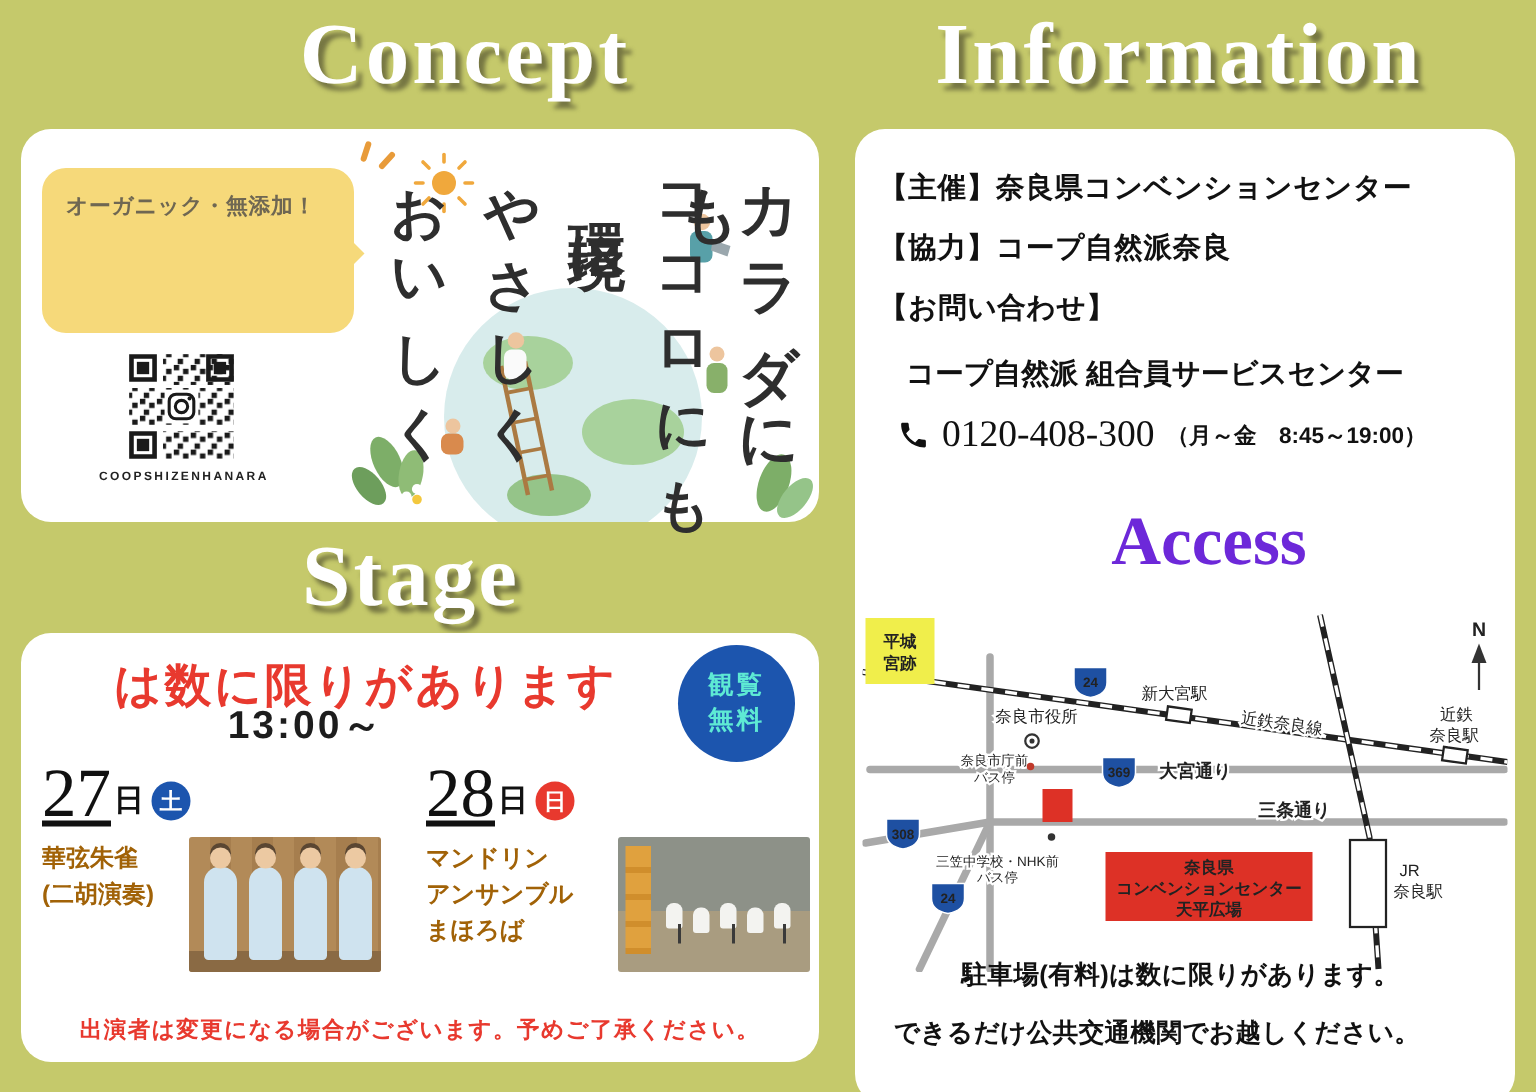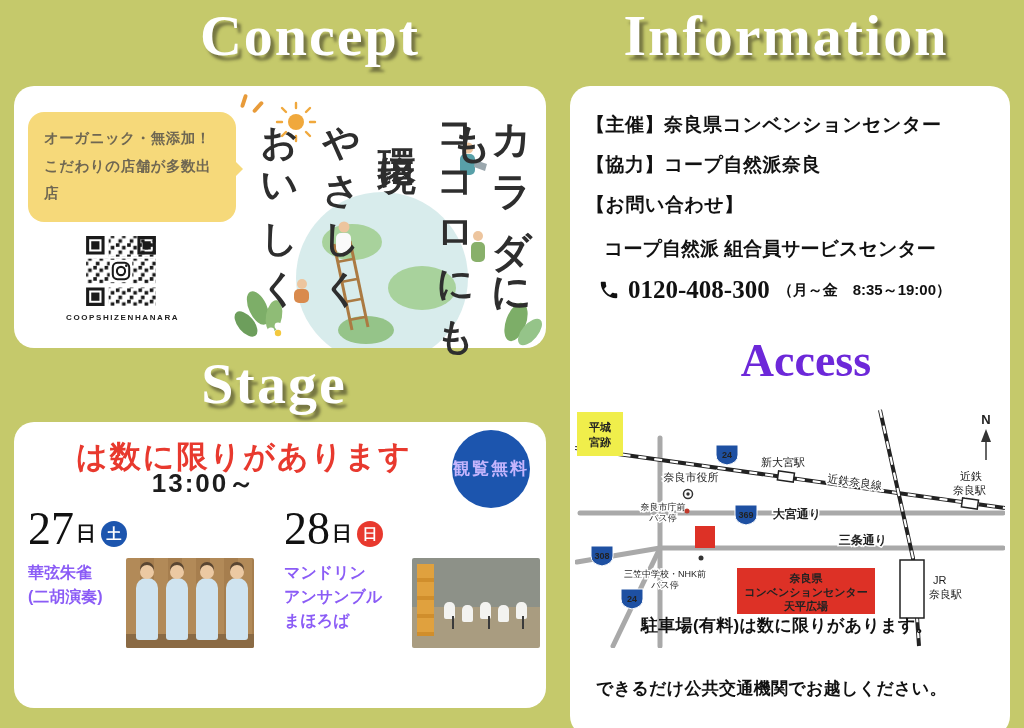--- a/index.html
+++ b/index.html
@@ -42,31 +42,31 @@
   .vc3{right:130px;top:32px;font-size:38px;}
   .vc4{right:186px;top:14px;font-size:37px;}
   .vc5{right:248px;top:14px;font-size:37px;}
 
   
   .stage-title{position:absolute;left:20px;top:14px;width:420px;text-align:center;
                color:#e8392e;font-size:31px;font-weight:800;letter-spacing:2px;}
   .stage-time{position:absolute;left:20px;top:44px;width:340px;text-align:center;
               font-size:26px;font-weight:600;color:#1d1d1d;letter-spacing:2px;}
   .free-badge{position:absolute;left:438px;top:8px;width:78px;height:78px;border-radius:50%;
-              background:#1c55ae;color:#c4b5fd;display:flex;align-items:center;
+              background:#1c55ae;color:#5eead4;display:flex;flex-direction:column;align-items:center;
               justify-content:center;font-size:17px;font-weight:700;line-height:1.35;letter-spacing:2px;}
   .event{position:absolute;}
   .e1{left:14px;top:84px;}
   .e2{left:270px;top:84px;}
   .date-row{display:flex;align-items:flex-end;}
-  .day{font-family:"Liberation Serif",serif;font-size:46px;line-height:1;color:#111;}
+  .day{font-family:"Liberation Serif",serif;font-size:46px;line-height:1;color:#111;text-decoration:underline;}
   .day-unit{font-size:20px;font-weight:700;color:#111;padding:0 0 5px 2px;}
   .dow{width:26px;height:26px;border-radius:50%;color:#fff;font-size:15px;font-weight:700;
        display:flex;align-items:center;justify-content:center;margin:0 0 5px 5px;}
-  .performer{margin-top:9px;font-size:16px;font-weight:700;color:#8b5cf6;line-height:1.5;}
+  .performer{margin-top:9px;font-size:16px;font-weight:700;color:#a16207;line-height:1.5;}
   .performer p{margin:0;}
   .photo{position:absolute;overflow:hidden;border-radius:2px;}
   .p1{left:112px;top:136px;width:128px;height:90px;
       background:repeating-linear-gradient(90deg,#b28a58 0 14px,#a67e4e 14px 28px);}
   .p1::after{content:"";position:absolute;left:0;bottom:0;width:100%;height:14px;background:#8a6a44;}
   .fig{position:absolute;top:20px;width:22px;height:62px;background:#cfe3ef;
        border-radius:10px 10px 3px 3px;z-index:1;}
   .fig::before{content:"";position:absolute;top:-13px;left:4px;width:14px;height:14px;border-radius:50%;
                background:#ecc9a2;box-shadow:0 -3px 0 0 #5a4632;}
   .p2{left:398px;top:136px;width:128px;height:90px;
@@ -76,48 +76,47 @@
   .pl{position:absolute;width:11px;height:17px;background:#f3f3f0;border-radius:5px 5px 2px 2px;}
   .stand{position:absolute;width:2px;height:13px;background:#3a3a3a;}
   .stage-notice{position:absolute;left:0;bottom:12px;width:100%;text-align:center;
                 color:#e8392e;font-size:15px;font-weight:700;letter-spacing:1px;}
 
   
   .info-row{position:absolute;left:16px;margin:0;font-size:19px;font-weight:700;color:#111;letter-spacing:.5px;}
   .r1{top:26px;} .r2{top:66px;text-align:right;} .r3{top:106px;}
   .contact-name{position:absolute;left:34px;top:150px;margin:0;font-size:19px;font-weight:700;color:#111;}
   .phone-row{position:absolute;left:28px;top:190px;margin:0;display:flex;align-items:center;gap:8px;}
-  .phone-num{font-size:25px;font-weight:700;font-family:"Liberation Serif",serif;color:#111;}
+  .phone-num{font-size:25px;font-weight:400;font-family:"Liberation Serif",serif;color:#111;}
   .phone-hours{font-size:15px;font-weight:600;color:#111;}
   .access-hdr{position:absolute;left:0;top:248px;width:100%;margin:0;text-align:center;
               font-family:"Liberation Serif",serif;font-size:46px;font-weight:700;color:#6d28d9;padding-left:16px;}
   .map{position:absolute;left:5px;top:322px;}
   .map text{font-family:"Liberation Sans",sans-serif;fill:#222;}
   .halo{stroke:#fff;stroke-width:3px;paint-order:stroke;}
   .t11{font-size:11px;} .t9{font-size:9px;} .t12{font-size:12px;font-weight:700;}
   .t11b{font-size:11px;font-weight:700;} .t13b{font-size:13px;font-weight:700;}
   .badge-num{font-size:9px;font-weight:700;fill:#fff;}
   .venue-text{font-size:11px;font-weight:700;fill:#fff;}
   .map-notice{position:absolute;margin:0;font-size:17px;font-weight:700;color:#111;letter-spacing:.3px;}
-  .n1{left:48px;top:528px;padding-left:23px;} .n2{left:26px;top:591px;}
+  .n1{left:48px;top:552px;padding-left:23px;} .n2{left:26px;top:591px;}
 </style>
 </head>
 <body>
 
 <div class="page" style="background: rgb(197, 201, 107);">
 
   <h1 class="hdr concept-hdr">Concept</h1>
   <h1 class="hdr info-hdr">Information</h1>
   <h1 class="hdr stage-hdr">Stage</h1>
 
   <section class="card concept-card">
 
     <div class="bubble">
       <p>オーガニック・無添加！</p>
-      <p>こだわりの店舗が多数出店</p>
     </div>
     <span class="em-mark em1"></span>
     <span class="em-mark em2"></span>
 
     <div class="qr-wrap">
       <svg class="qr" viewBox="0 0 76 76">
         <defs>
           <pattern id="qrp" width="11" height="11" patternUnits="userSpaceOnUse">
             <rect x="0" y="0" width="3.5" height="3.5" fill="#1a1a1a"></rect>
             <rect x="6" y="2.5" width="3.5" height="3.5" fill="#1a1a1a"></rect>
@@ -258,34 +257,35 @@
       <span class="pl" style="left:32px;top:44px"></span>
       <span class="pl" style="left:50px;top:47px"></span>
       <span class="pl" style="left:68px;top:44px"></span>
       <span class="pl" style="left:86px;top:47px"></span>
       <span class="pl" style="left:104px;top:44px"></span>
       <span class="stand" style="left:40px;top:58px"></span>
       <span class="stand" style="left:76px;top:58px"></span>
       <span class="stand" style="left:110px;top:58px"></span>
     </div>
 
+    <div class="stage-notice">出演者は変更になる場合がございます。予めご了承ください。</div>
   </section>
 
   <section class="card info-card">
     <p class="info-row r1"><span>【主催】</span><span>奈良県コンベンションセンター</span></p>
     <p class="info-row r2"><span>【協力】</span><span>コープ自然派奈良</span></p>
     <p class="info-row r3"><span>【お問い合わせ】</span></p>
     <p class="contact-name">コープ自然派 組合員サービスセンター</p>
 
     <p class="phone-row">
       <svg width="22" height="22" viewBox="0 0 24 24">
         <path fill="#111" d="M6.62 10.79c1.44 2.83 3.76 5.14 6.59 6.59l2.2-2.2c.27-.27.67-.36 1.02-.24 1.12.37 2.33.57 3.57.57.55 0 1 .45 1 1V20c0 .55-.45 1-1 1-9.39 0-17-7.61-17-17 0-.55.45-1 1-1h3.5c.55 0 1 .45 1 1 0 1.25.2 2.45.57 3.57.11.35.03.74-.25 1.02l-2.2 2.2z"></path>
       </svg>
       <span class="phone-num">0120-408-300</span>
-      <span class="phone-hours">（月～金　8:35～19:00）</span>
+      <span class="phone-hours">（月～金　8:45～19:00）</span>
     </p>
 
     <h2 class="access-hdr">Access</h2>
 
     <svg class="map" viewBox="0 0 430 240" width="430" height="240">
 
       <g stroke="#a9a9a9" stroke-width="5" fill="none" stroke-linecap="round">
         <path d="M85,30 L85,238"></path>
         <path d="M5,105 L428,105"></path>
         <path d="M85,140 L428,140"></path>

